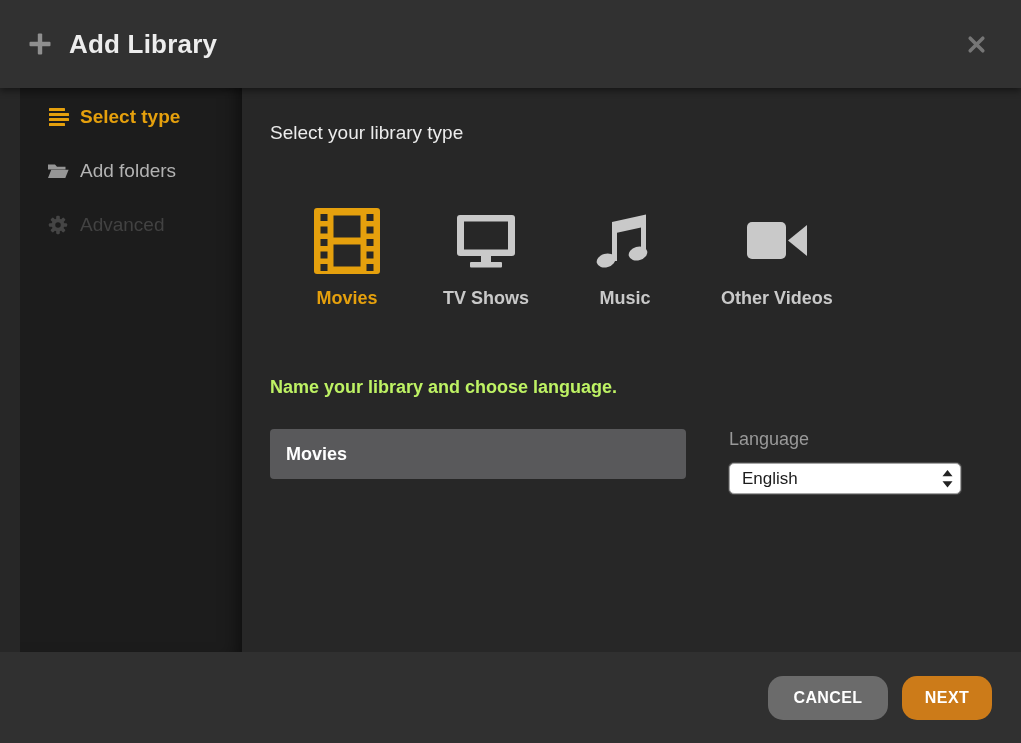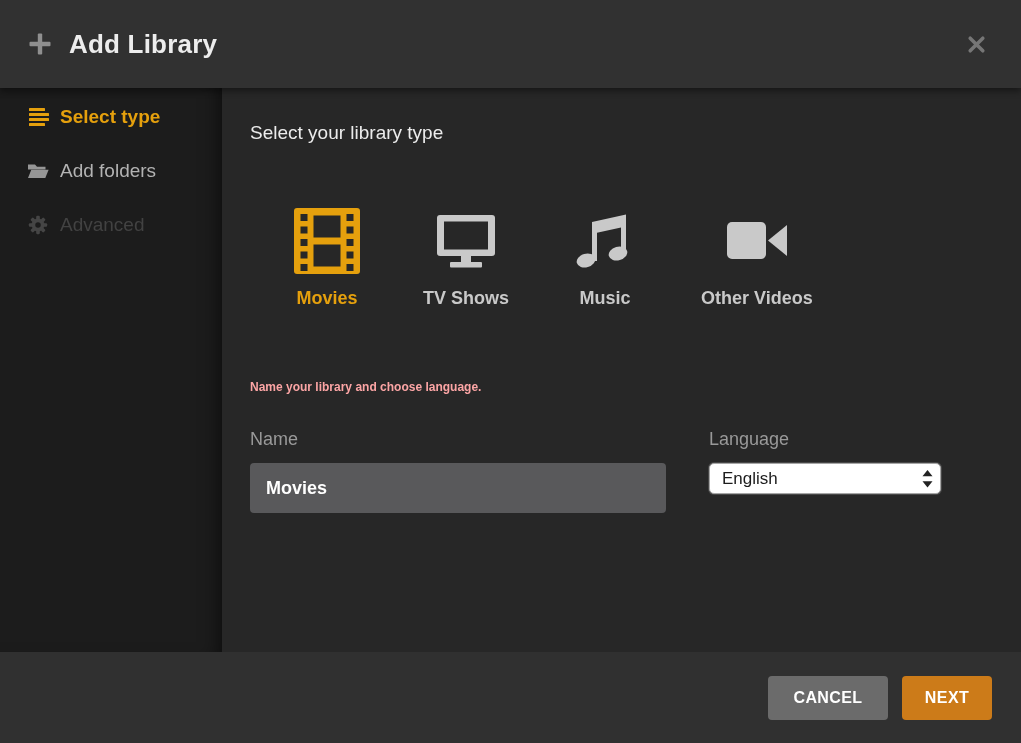--- a/index.html
+++ b/index.html
@@ -22,21 +22,21 @@
     box-shadow: 0 3px 7px rgba(0,0,0,0.45);
   }
   .plus-wrap { margin-right: 17px; display: flex; align-items: center; }
   .title { color: #ededed; font-size: 26px; font-weight: 600; letter-spacing: 0.2px; }
   .close-btn {
     margin-left: auto; background: none; border: none; padding: 4px;
     cursor: pointer; display: flex; align-items: center;
   }
 
   
-  .body { flex: 1 1 auto; display: flex; background: #272727; position: relative; z-index: 2; }
+  .body { flex: 1 1 auto; display: flex; background: #272727; position: relative; z-index: 2; margin-left: 20px; }
   .sidebar {
     width: 222px; flex: 0 0 222px;
     background: #1c1c1c;
     box-shadow: inset -16px 0 20px -14px rgba(0,0,0,0.6);
     padding-top: 2px;
   }
   .nav-item {
     display: flex; align-items: center;
     padding: 16px 10px 16px 27px;
     font-size: 19px; cursor: pointer; user-select: none;
@@ -50,21 +50,21 @@
   .heading { color: #ececec; font-size: 19px; font-weight: 400; line-height: 22px; margin: 0; }
 
   .types-row { display: flex; gap: 63px; margin: 64px 0 0 44px; }
   .type-item {
     display: flex; flex-direction: column; align-items: center;
     gap: 14px; cursor: pointer;
   }
   .type-item .type-label { font-size: 18px; font-weight: 600; color: #c9c9c9; white-space: nowrap; }
   .type-item.selected .type-label { color: #e5a00d; }
 
-  .subheading { color: #fca5a5; font-size: 12px; font-weight: 600; margin: 68px 0 0 0; line-height: 21px; }
+  .subheading { color: #bef264; font-size: 18px; font-weight: 600; margin: 68px 0 0 0; line-height: 21px; }
 
   .form-row { display: flex; margin-top: 31px; }
   .field-name { width: 416px; margin-right: 43px; }
   .field-label { color: #999999; font-size: 18px; line-height: 21px; margin-bottom: 13px; }
   .name-input {
     width: 100%; height: 50px;
     background: #59595b; border: none; border-radius: 4px;
     color: #ffffff; font-size: 18px; font-weight: 600;
     font-family: inherit;
     padding: 0 16px; outline: none;
@@ -81,21 +81,21 @@
 
   
   .footer {
     height: 91px; flex: 0 0 91px;
     background: #303030;
     display: flex; align-items: center; justify-content: flex-end;
     gap: 14px; padding-right: 29px;
     position: relative; z-index: 2;
   }
   .btn {
-    height: 44px; border: none; border-radius: 4px;
+    height: 44px; border: none; border-radius: 15px;
     color: #ffffff; font-weight: 700; font-size: 16px;
     font-family: inherit; letter-spacing: 0.4px; cursor: pointer;
   }
   .btn-cancel { width: 120px; background: #6b6b6b; }
   .btn-next  { width: 90px;  background: #cc7b19; }
 </style>
 </head>
 <body>
 
 <div class="dialog">
@@ -226,21 +226,20 @@
           <span class="type-label">Other Videos</span>
         </div>
 
       </div>
 
       <p class="subheading">Name your library and choose language.</p>
 
       <div class="form-row">
 
         <div class="field-name">
-          <div class="field-label">Name</div>
           <input class="name-input" type="text" value="Movies" style="">
         </div>
 
         <div class="field-language">
           <div class="field-label">Language</div>
           <div class="select-box" role="listbox">
             <span class="select-value">English</span>
             <span style="display:flex;">
               <svg width="11" height="18" viewBox="0 0 11 18">
                 <polygon points="5.5,0 10.5,6.3 0.5,6.3" fill="#222222"></polygon>

